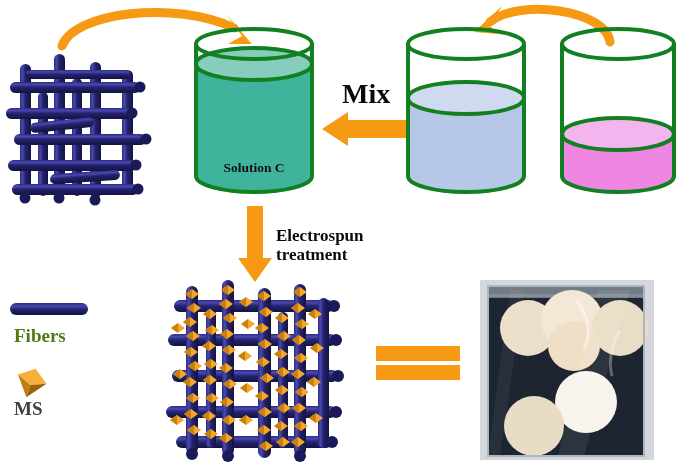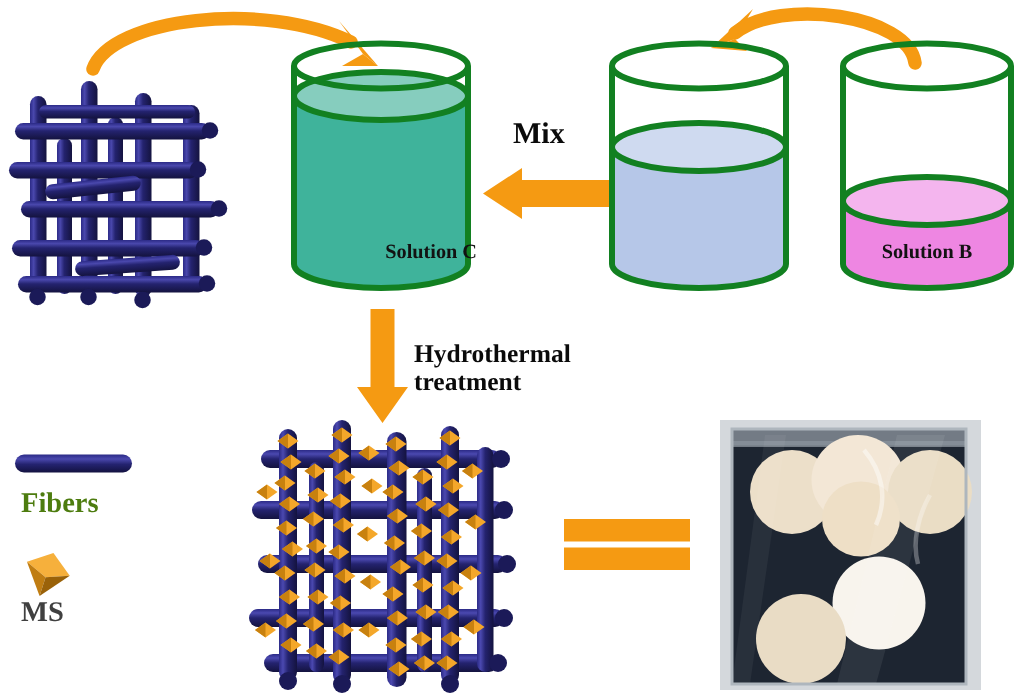--- a/index.html
+++ b/index.html
@@ -105,21 +105,21 @@
       <path d="M6,38 L6,150 A58,16 0 0 0 122,150 L122,38 Z" fill="#3fb39b"></path>
 
       <ellipse cx="64" cy="38" rx="58" ry="16" fill="#86cdbe"></ellipse>
 
       <ellipse cx="64" cy="18" rx="58" ry="15" fill="none" stroke="#128021" stroke-width="4"></ellipse>
       <path d="M6,18 L6,150" fill="none" stroke="#128021" stroke-width="4"></path>
       <path d="M122,18 L122,150" fill="none" stroke="#128021" stroke-width="4"></path>
       <path d="M6,150 A58,16 0 0 0 122,150" fill="none" stroke="#128021" stroke-width="4"></path>
       <ellipse cx="64" cy="38" rx="58" ry="16" fill="none" stroke="#128021" stroke-width="4"></ellipse>
     </svg>
-    <div class="sol-label" style="top:134px;text-align:right;">Solution C</div>
+    <div class="sol-label" style="top:134px;">Solution C</div>
   </div>
 
   <div class="beaker" style="left:402px;top:26px;width:128px;height:172px;">
     <svg width="128" height="172" viewBox="0 0 128 172">
       <path d="M6,72 L6,150 A58,16 0 0 0 122,150 L122,72 Z" fill="#b6c7e8"></path>
       <ellipse cx="64" cy="72" rx="58" ry="16" fill="#cfdaf0"></ellipse>
       <ellipse cx="64" cy="18" rx="58" ry="15" fill="none" stroke="#128021" stroke-width="4"></ellipse>
       <path d="M6,18 L6,150" fill="none" stroke="#128021" stroke-width="4"></path>
       <path d="M122,18 L122,150" fill="none" stroke="#128021" stroke-width="4"></path>
       <path d="M6,150 A58,16 0 0 0 122,150" fill="none" stroke="#128021" stroke-width="4"></path>
@@ -130,38 +130,37 @@
   <div class="beaker" style="left:556px;top:26px;width:124px;height:172px;">
     <svg width="124" height="172" viewBox="0 0 124 172">
       <path d="M6,108 L6,150 A56,16 0 0 0 118,150 L118,108 Z" fill="#ee86e2"></path>
       <ellipse cx="62" cy="108" rx="56" ry="16" fill="#f4b5ee"></ellipse>
       <ellipse cx="62" cy="18" rx="56" ry="15" fill="none" stroke="#128021" stroke-width="4"></ellipse>
       <path d="M6,18 L6,150" fill="none" stroke="#128021" stroke-width="4"></path>
       <path d="M118,18 L118,150" fill="none" stroke="#128021" stroke-width="4"></path>
       <path d="M6,150 A56,16 0 0 0 118,150" fill="none" stroke="#128021" stroke-width="4"></path>
       <ellipse cx="62" cy="108" rx="56" ry="16" fill="none" stroke="#128021" stroke-width="4"></ellipse>
     </svg>
-    <div class="sol-label" style="top:134px;">Solution B</div>
-  </div>
-
-  <div class="lbl blk" style="left:342px;top:78px;font-size:20px;">Mix</div>
+  </div>
+
+  <div class="lbl blk" style="left:342px;top:78px;font-size:28px;">Mix</div>
 
   <div class="arrow" style="left:320px;top:112px;width:86px;height:34px;">
     <svg width="86" height="34" viewBox="0 0 86 34">
       <path d="M86,8 L28,8 L28,0 L2,17 L28,34 L28,26 L86,26 Z" fill="#f59a12"></path>
     </svg>
   </div>
 
   <div class="arrow" style="left:238px;top:206px;width:34px;height:76px;">
     <svg width="34" height="76" viewBox="0 0 34 76">
       <path d="M9,0 L25,0 L25,52 L34,52 L17,76 L0,52 L9,52 Z" fill="#f59a12"></path>
     </svg>
   </div>
 
-  <div class="lbl blk" style="left:276px;top:226px;font-size:17px;">Hydrothermal
+  <div class="lbl blk" style="left:276px;top:226px;font-size:17px;">Electrospun
 treatment</div>
 
   <div class="fiberglyph" style="left:10px;top:302px;width:78px;height:14px;">
     <svg width="78" height="14" viewBox="0 0 78 14">
       <defs>
         <linearGradient id="legRod" x1="0" y1="0" x2="0" y2="1">
           <stop offset="0%" stop-color="#2b2a86"></stop>
           <stop offset="25%" stop-color="#4a48ad"></stop>
           <stop offset="55%" stop-color="#24236f"></stop>
           <stop offset="100%" stop-color="#131240"></stop>

